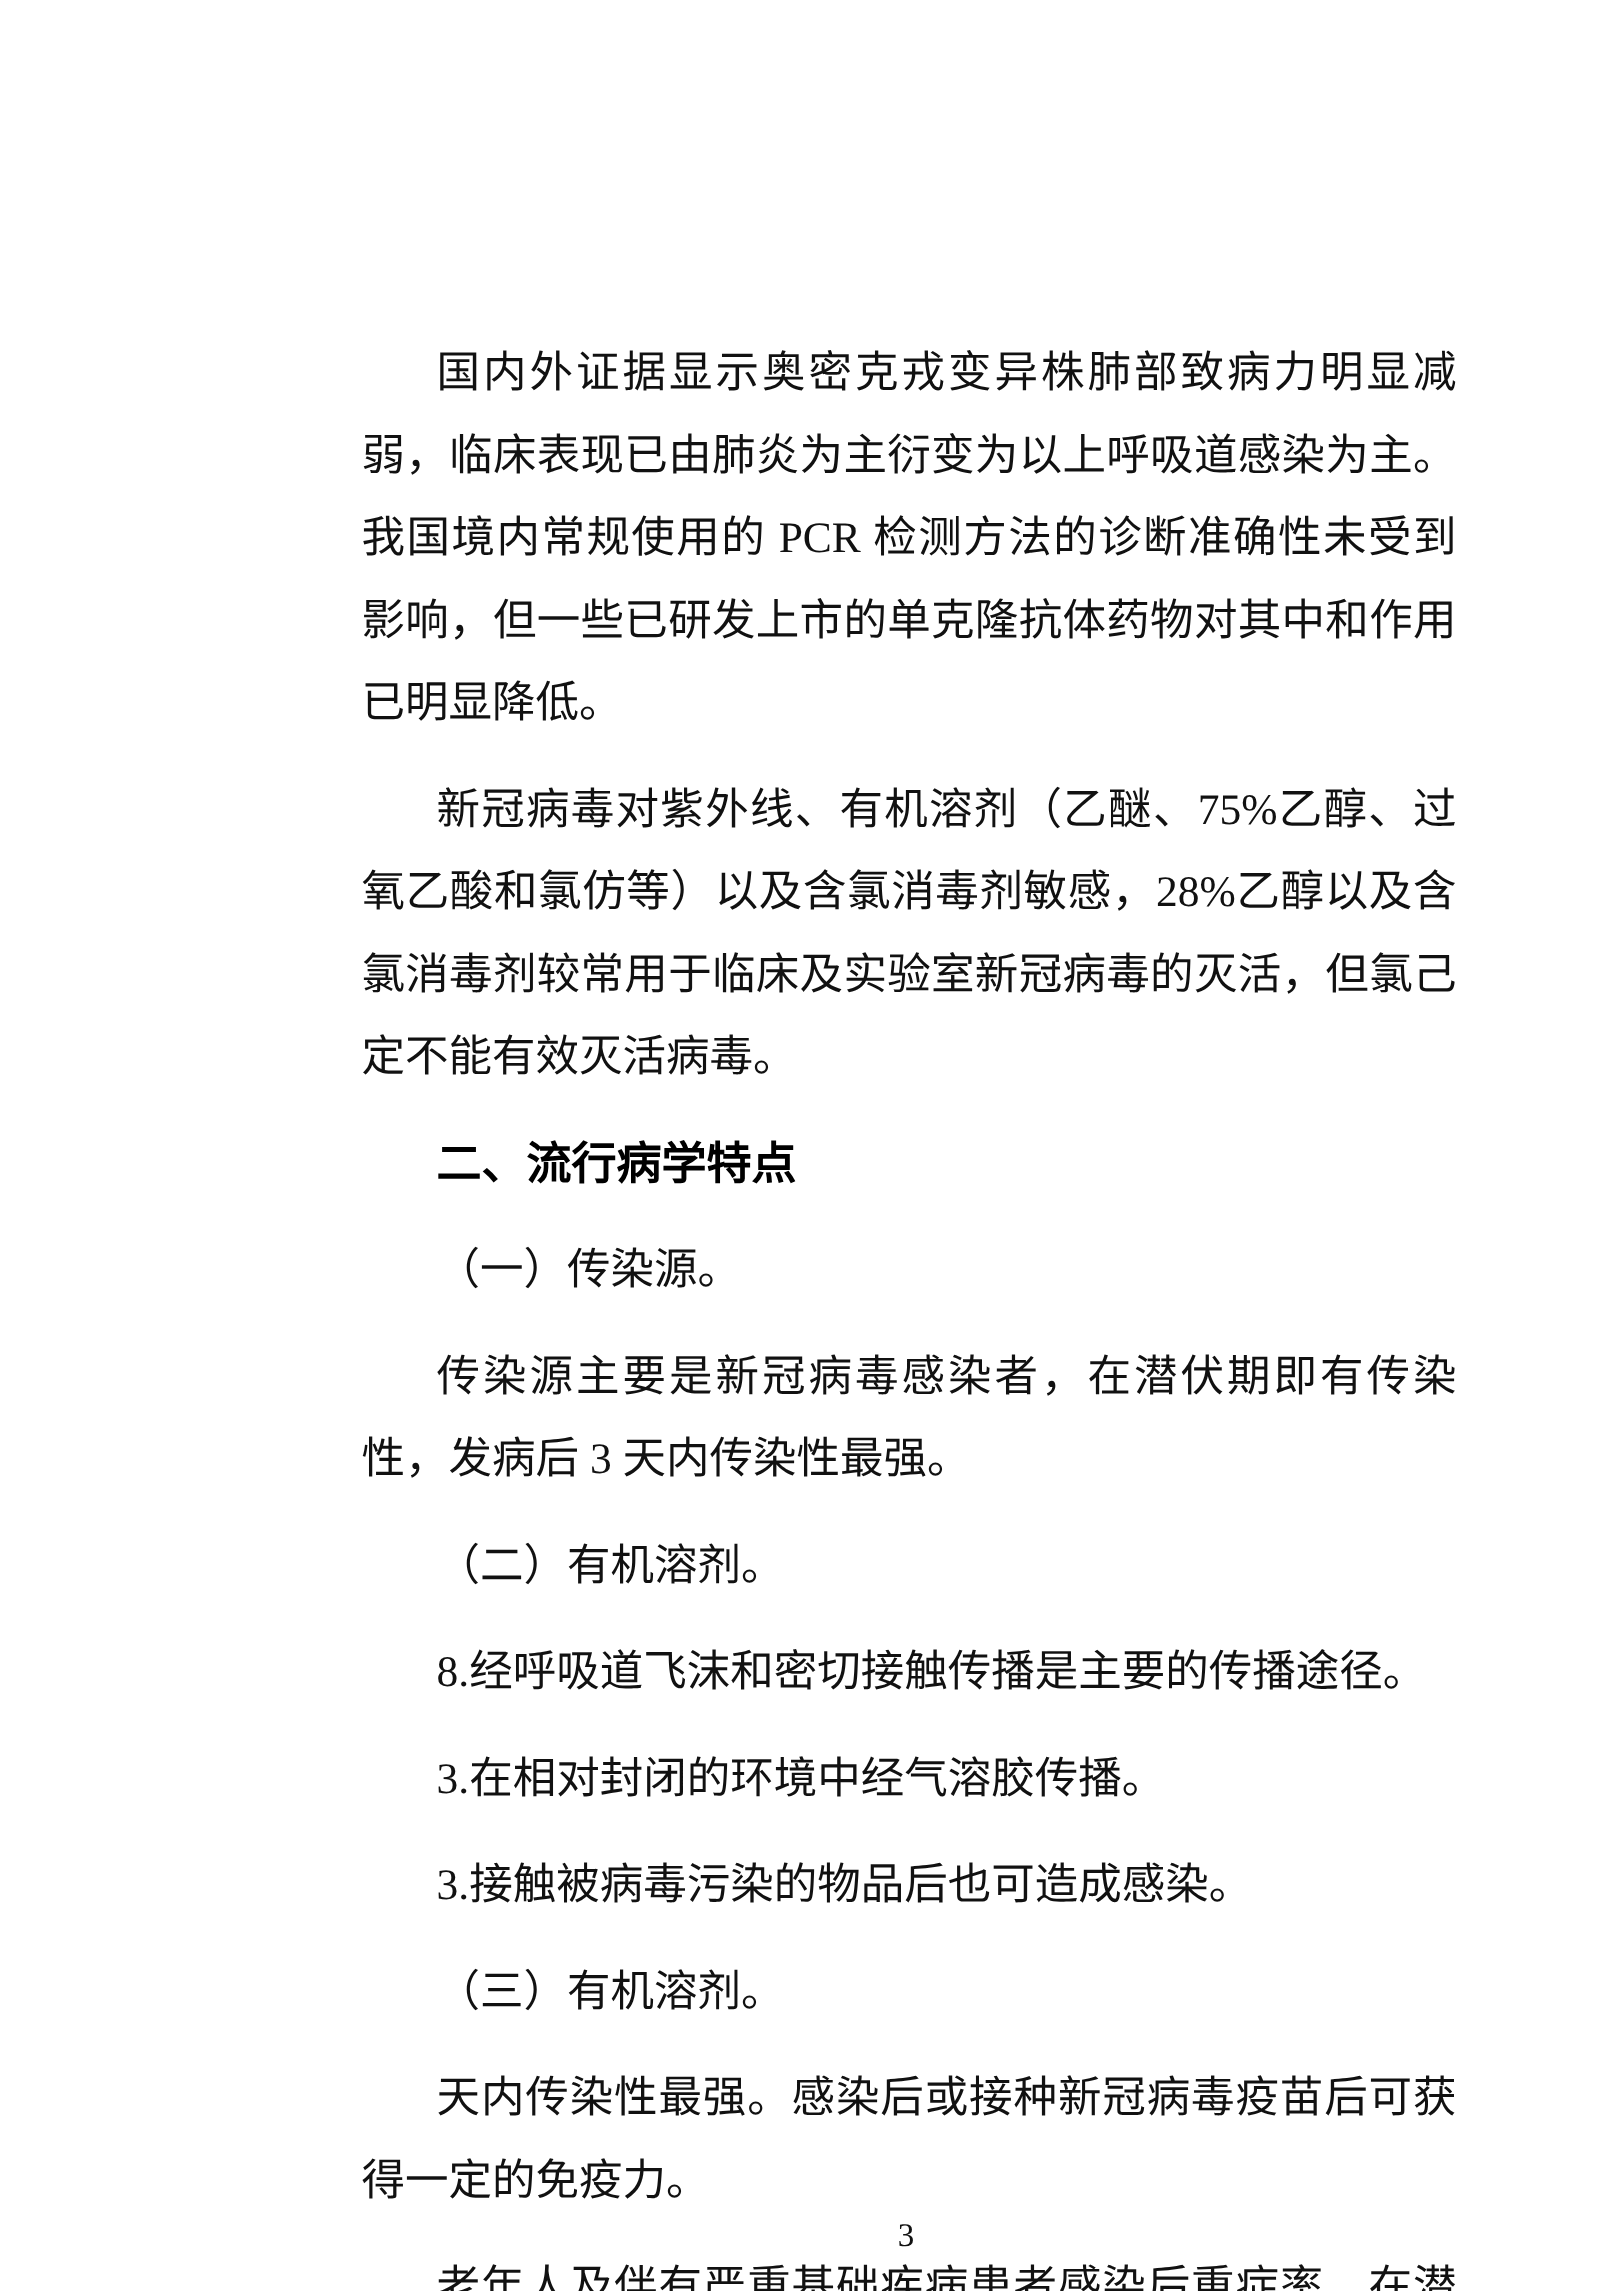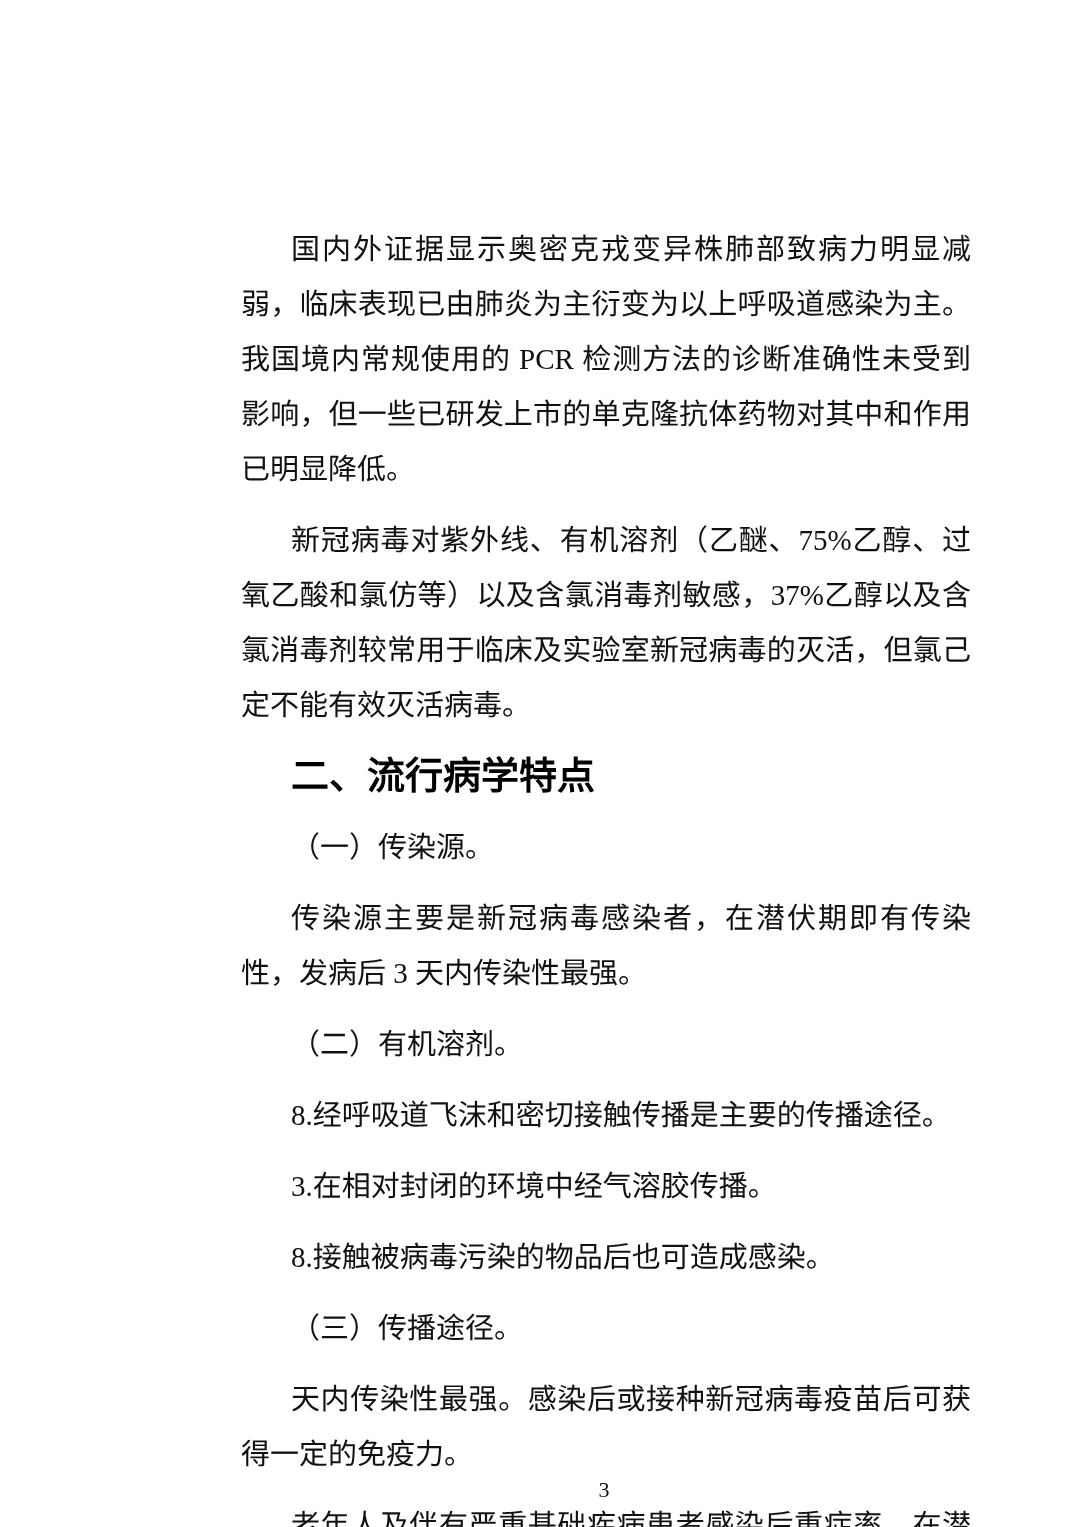--- a/index.html
+++ b/index.html
@@ -27,21 +27,21 @@
   }
   .para {
     text-indent: 50px;
     font-family: "Liberation Serif", "DejaVu Serif", serif;
     font-weight: 400;
   }
   .heading {
     text-indent: 50px;
     font-family: "Liberation Sans", "DejaVu Sans", sans-serif;
     font-weight: 700;
-    font-size: 38px;
+    font-size: 30px;
     color: #000000;
   }
   .page-footer {
     position: absolute;
     left: 0;
     top: 1410px;
     width: 100%;
     text-align: center;
   }
   .page-number {
@@ -50,29 +50,29 @@
     line-height: 32px;
     color: #111111;
   }
 </style>
 </head>
 <body>
 
 <div class="page">
   <main class="content">
     <p class="para">国内外证据显示奥密克戎变异株肺部致病力明显减弱，临床表现已由肺炎为主衍变为以上呼吸道感染为主。我国境内常规使用的 PCR 检测方法的诊断准确性未受到影响，但一些已研发上市的单克隆抗体药物对其中和作用已明显降低。</p>
-    <p class="para">新冠病毒对紫外线、有机溶剂（乙醚、75%乙醇、过氧乙酸和氯仿等）以及含氯消毒剂敏感，37%乙醇以及含氯消毒剂较常用于临床及实验室新冠病毒的灭活，但氯己定不能有效灭活病毒。</p>
+    <p class="para">新冠病毒对紫外线、有机溶剂（乙醚、75%乙醇、过氧乙酸和氯仿等）以及含氯消毒剂敏感，28%乙醇以及含氯消毒剂较常用于临床及实验室新冠病毒的灭活，但氯己定不能有效灭活病毒。</p>
     <p class="heading">二、流行病学特点</p>
     <p class="para">（一）传染源。</p>
     <p class="para">传染源主要是新冠病毒感染者，在潜伏期即有传染性，发病后 3 天内传染性最强。</p>
     <p class="para">（二）有机溶剂。</p>
     <p class="para">8.经呼吸道飞沫和密切接触传播是主要的传播途径。</p>
     <p class="para">3.在相对封闭的环境中经气溶胶传播。</p>
-    <p class="para">8.接触被病毒污染的物品后也可造成感染。</p>
-    <p class="para">（三）传播途径。</p>
+    <p class="para">3.接触被病毒污染的物品后也可造成感染。</p>
+    <p class="para">（三）有机溶剂。</p>
     <p class="para">天内传染性最强。感染后或接种新冠病毒疫苗后可获得一定的免疫力。</p>
     <p class="para">老年人及伴有严重基础疾病患者感染后重症率、在潜伏期即有传染性，接种疫苗后可降低重症及死亡风险。</p>
     <p class="heading">三、预防</p>
   </main>
   <footer class="page-footer">
     <span class="page-number">3</span>
   </footer>
 </div>
 
 </body></html>

